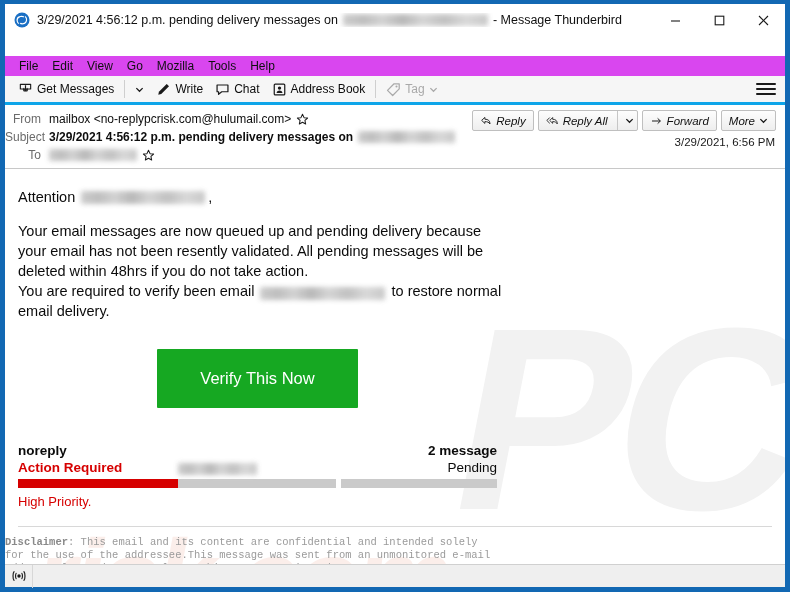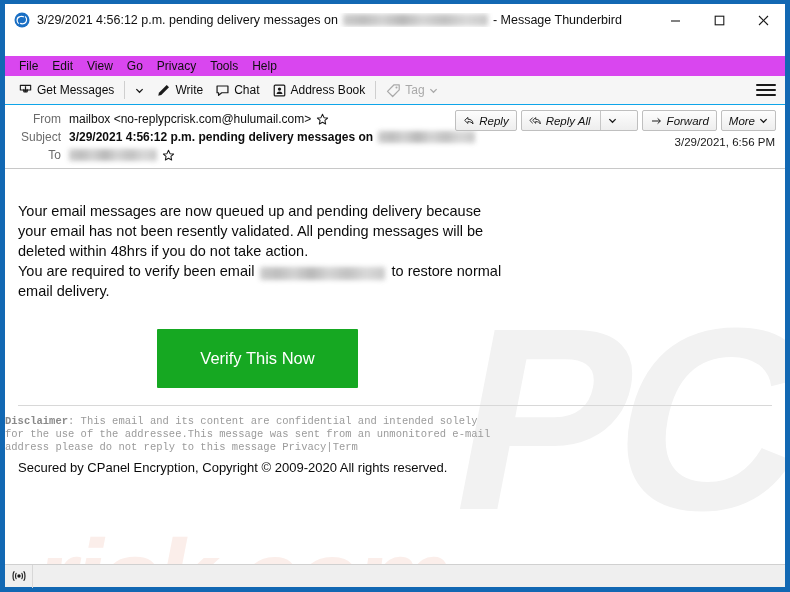--- a/index.html
+++ b/index.html
@@ -88,21 +88,21 @@
     font-size: 12px;
     color: #0f0f0f;
     padding: 0 7px;
     line-height: 20px;
   }
 
   
   #toolbar {
     height: 29px;
     background: #f6f6f6;
-    border-bottom: 1px solid #0ea5e9;
+    border-bottom: 3px solid #0ea5e9;
     display: flex;
     align-items: center;
     padding-left: 7px;
     flex: 0 0 auto;
   }
   .tbtn {
     display: flex;
     align-items: center;
     gap: 4px;
     font-size: 12px;
@@ -136,21 +136,21 @@
     flex: 0 0 auto;
     position: relative;
   }
   .hdr-row {
     display: flex;
     align-items: center;
     min-height: 18px;
     padding: 1px 0;
   }
   .hdr-label {
-    width: 64px;
+    width: 44px;
     text-align: right;
     font-size: 12px;
     color: #6b6b6b;
     padding-right: 8px;
     flex: 0 0 auto;
   }
   .hdr-value {
     font-size: 12px;
     color: #0d0d0d;
     display: flex;
@@ -178,21 +178,21 @@
     height: 21px;
     padding: 0 7px;
     border: 1px solid #bfbfbf;
     border-radius: 2px;
     background: linear-gradient(180deg,#fdfdfd,#eeeeee);
     font-size: 11.5px;
     color: #111;
     white-space: nowrap;
     font-style: italic;
   }
-  .rbtn.split { padding-right: 20px; }
+  .rbtn.split { padding-right: 3px; }
   .rbtn .divider {
     width: 1px; height: 19px;
     background: #c6c6c6;
     margin-left: 5px; margin-right: 3px;
   }
   #msg-date {
     position: absolute;
     right: 10px;
     top: 31px;
     font-size: 11.5px;
@@ -387,21 +387,21 @@
             </svg>
         </div>
       </div>
     </div>
 
     <div id="menubar">
       <div class="menu-item"><span>File</span></div>
       <div class="menu-item"><span>Edit</span></div>
       <div class="menu-item"><span>View</span></div>
       <div class="menu-item"><span>Go</span></div>
-      <div class="menu-item"><span>Privacy</span></div>
+      <div class="menu-item"><span>Mozilla</span></div>
       <div class="menu-item"><span>Tools</span></div>
       <div class="menu-item"><span>Help</span></div>
     </div>
 
     <div id="toolbar">
       <div class="tbtn">
         <span>
           <svg width="15" height="15" viewBox="0 0 16 16">
             <path d="M2.5 2.5h11v5h-3l-1 2h-3l-1-2h-3z" fill="none" stroke="#1a1a1a" stroke-width="1.2" stroke-linejoin="round"></path>
             <path d="M8 3.5v5.2M5.8 6.6 8 8.9l2.2-2.3" fill="none" stroke="#1a1a1a" stroke-width="1.3"></path>
@@ -520,32 +520,57 @@
         </div>
       </div>
       <div id="msg-date">3/29/2021, 6:56 PM</div>
     </div>
 
     <div id="body-area">
       <div id="wm-pc">PC</div>
       <div id="wm-risk">risk.com</div>
 
       <div id="mail-content">
+        <div class="mline" id="attn-line">
+          <span>Attention</span>
+          <span class="blur"></span>
+          <span>,</span>
+        </div>
         <div class="mline" id="para1">
           <span>Your email messages are now queued up and pending delivery because your email has not been resently validated. All pending messages will be deleted within 48hrs if you do not take action.</span><br>
           <span>You are required to verify been email</span>
           <span class="blur"></span>
           <span>to restore normal email delivery.</span>
         </div>
       </div>
 
       <div id="cta-wrap">
         <div id="cta">Verify This Now</div>
       </div>
 
+      <div id="status-block">
+        <div id="status-cols">
+          <div class="scol c1">
+            <div class="stitle">noreply</div>
+            <div class="ssub alert">Action Required</div>
+            <div class="bar red"></div>
+          </div>
+          <div class="scol c2">
+            <div class="stitle">&nbsp;</div>
+            <div class="ssub"><span class="blur"></span></div>
+            <div class="bar gray"></div>
+          </div>
+          <div class="scol c3">
+            <div class="stitle">2 message</div>
+            <div class="ssub">Pending</div>
+            <div class="bar gray"></div>
+          </div>
+        </div>
+        <div id="high-priority">High Priority.</div>
+      </div>
 
       <div id="footer-sep"></div>
 
       <div id="disclaimer">
         <b>Disclaimer</b><span>: This email and its content are confidential and intended solely for the use of the addressee.This message was sent from an unmonitored e-mail address please do not reply to this message Privacy|Term</span>
       </div>
       <div id="secured">Secured by CPanel Encryption, Copyright © 2009-2020 All rights reserved.</div>
     </div>
 
     <div id="statusbar">

